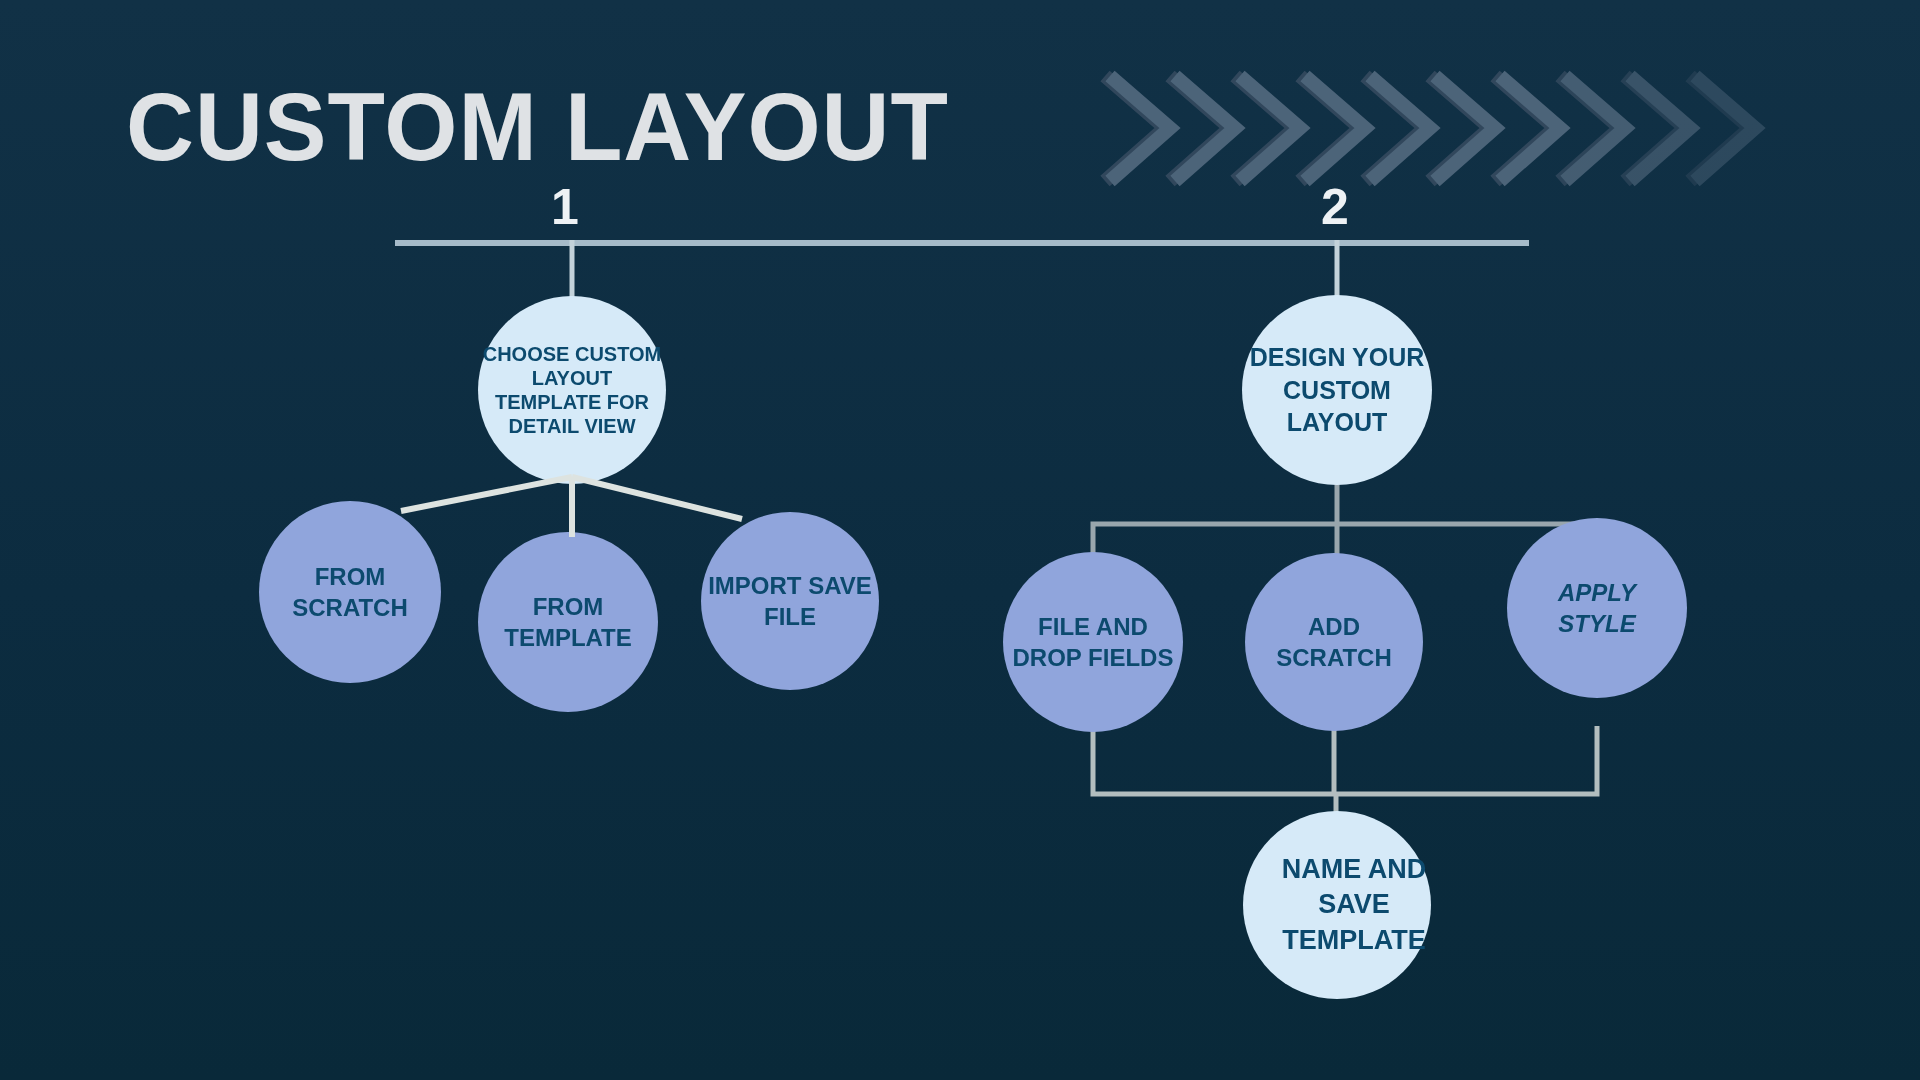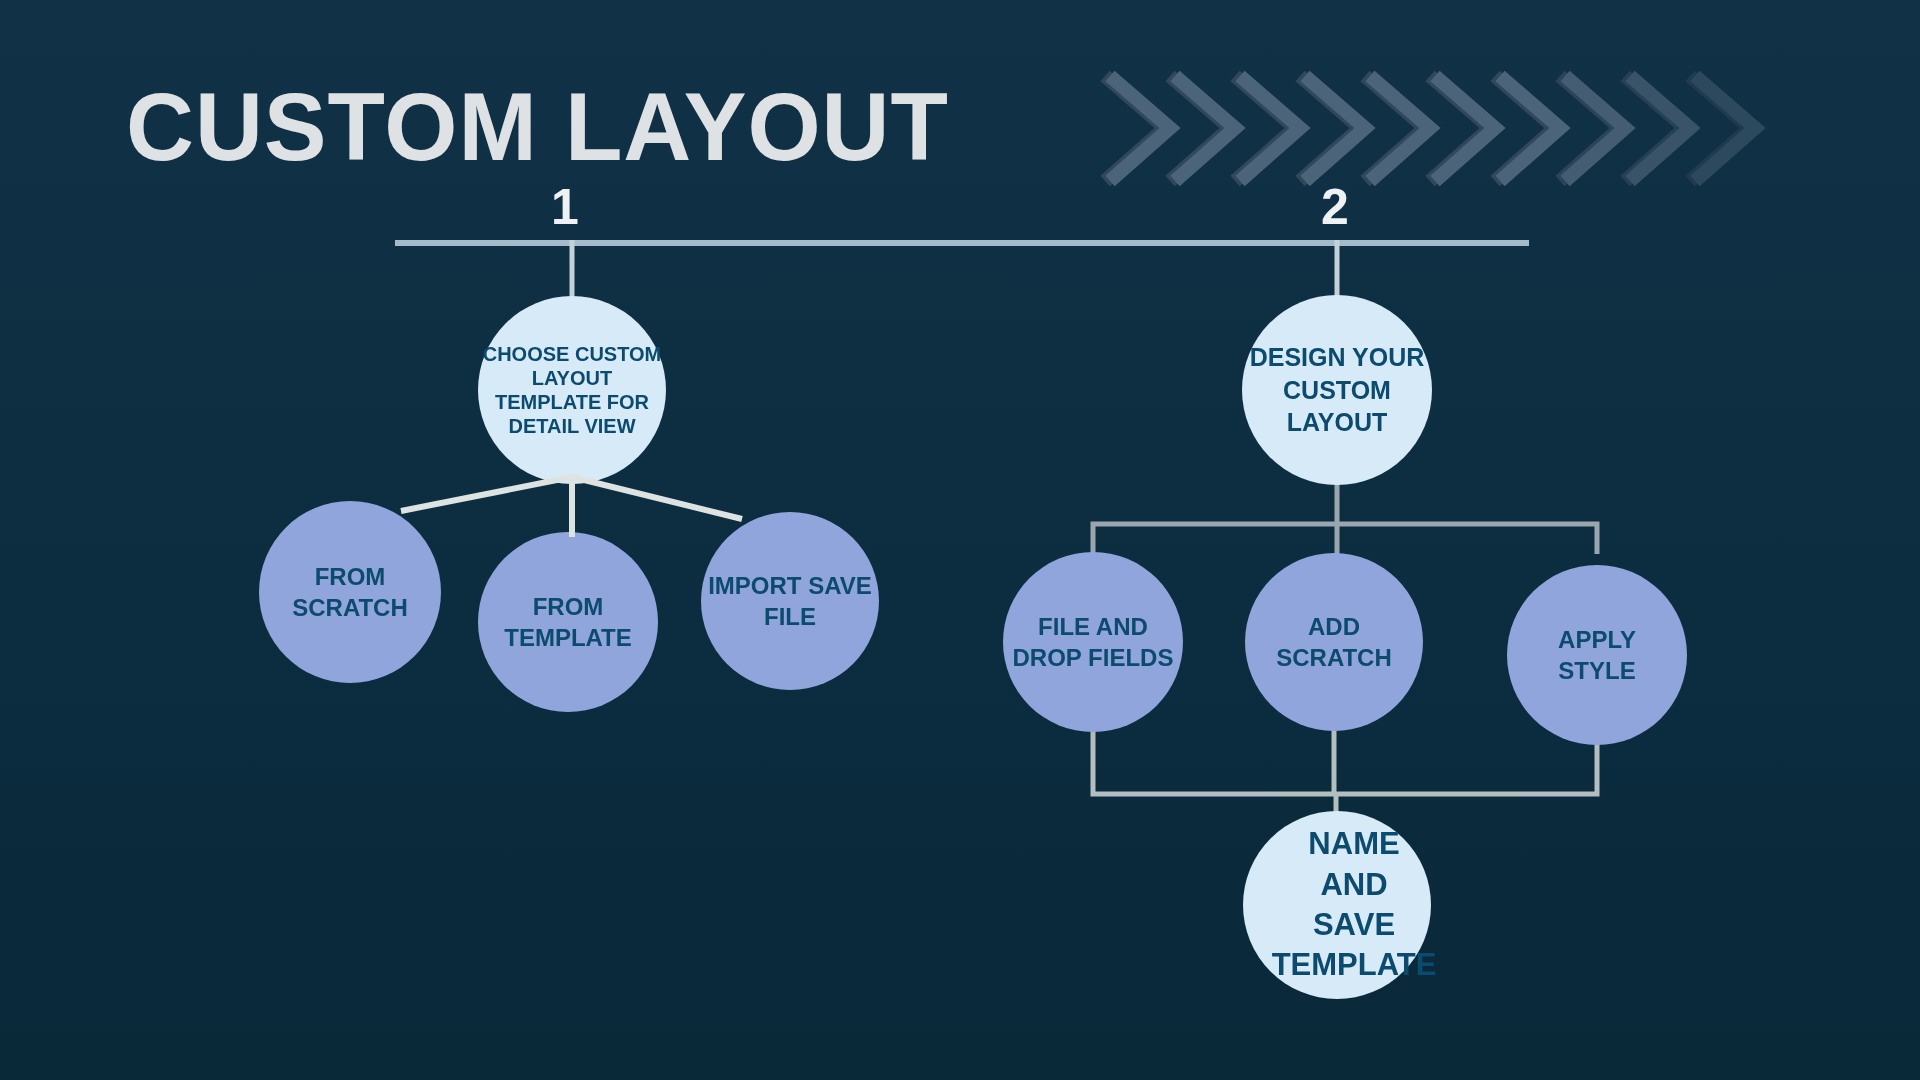--- a/index.html
+++ b/index.html
@@ -29,21 +29,21 @@
   }
   .node.light{background:#d6eaf8;}
   .node.accent{background:#90a5dc;}
   .node .label{
     text-align:center;font-weight:700;color:#0c4a6e;
     white-space:pre-line;pointer-events:none;
   }
   .fs20{font-size:20px;line-height:1.2;}
   .fs24{font-size:24px;line-height:1.3;}
   .fs25{font-size:25px;line-height:1.3;}
-  .fs27{font-size:31px;line-height:1.3;margin-left:34px;}
+  .fs27{font-size:27px;line-height:1.3;margin-left:34px;}
 </style>
 </head>
 <body>
 
 <div class="canvas">
 
   <svg class="layer" viewBox="0 0 1920 1080">
 
     <g fill="none" stroke-linejoin="miter" stroke-linecap="butt" id="chevrons">
         <g opacity="0.95">
@@ -134,21 +134,21 @@
 LAYOUT</span>
   </div>
   <div class="node accent" style="left:1003px;top:552px;width:180px;height:180px;">
     <span class="label fs24">FILE AND
 DROP FIELDS</span>
   </div>
   <div class="node accent" style="left:1245px;top:553px;width:178px;height:178px;">
     <span class="label fs24">ADD
 SCRATCH</span>
   </div>
-  <div class="node accent" style="left:1507px;top:565px;width:180px;height:180px;">
+  <div class="node accent" style="left:1507px;top:518px;width:180px;height:180px;font-style:italic;">
     <span class="label fs24">APPLY
 STYLE</span>
   </div>
   <div class="node light" style="left:1243px;top:811px;width:188px;height:188px;">
     <span class="label fs27">NAME AND
 SAVE
 TEMPLATE</span>
   </div>
 
   <svg class="layer" viewBox="0 0 1920 1080">

